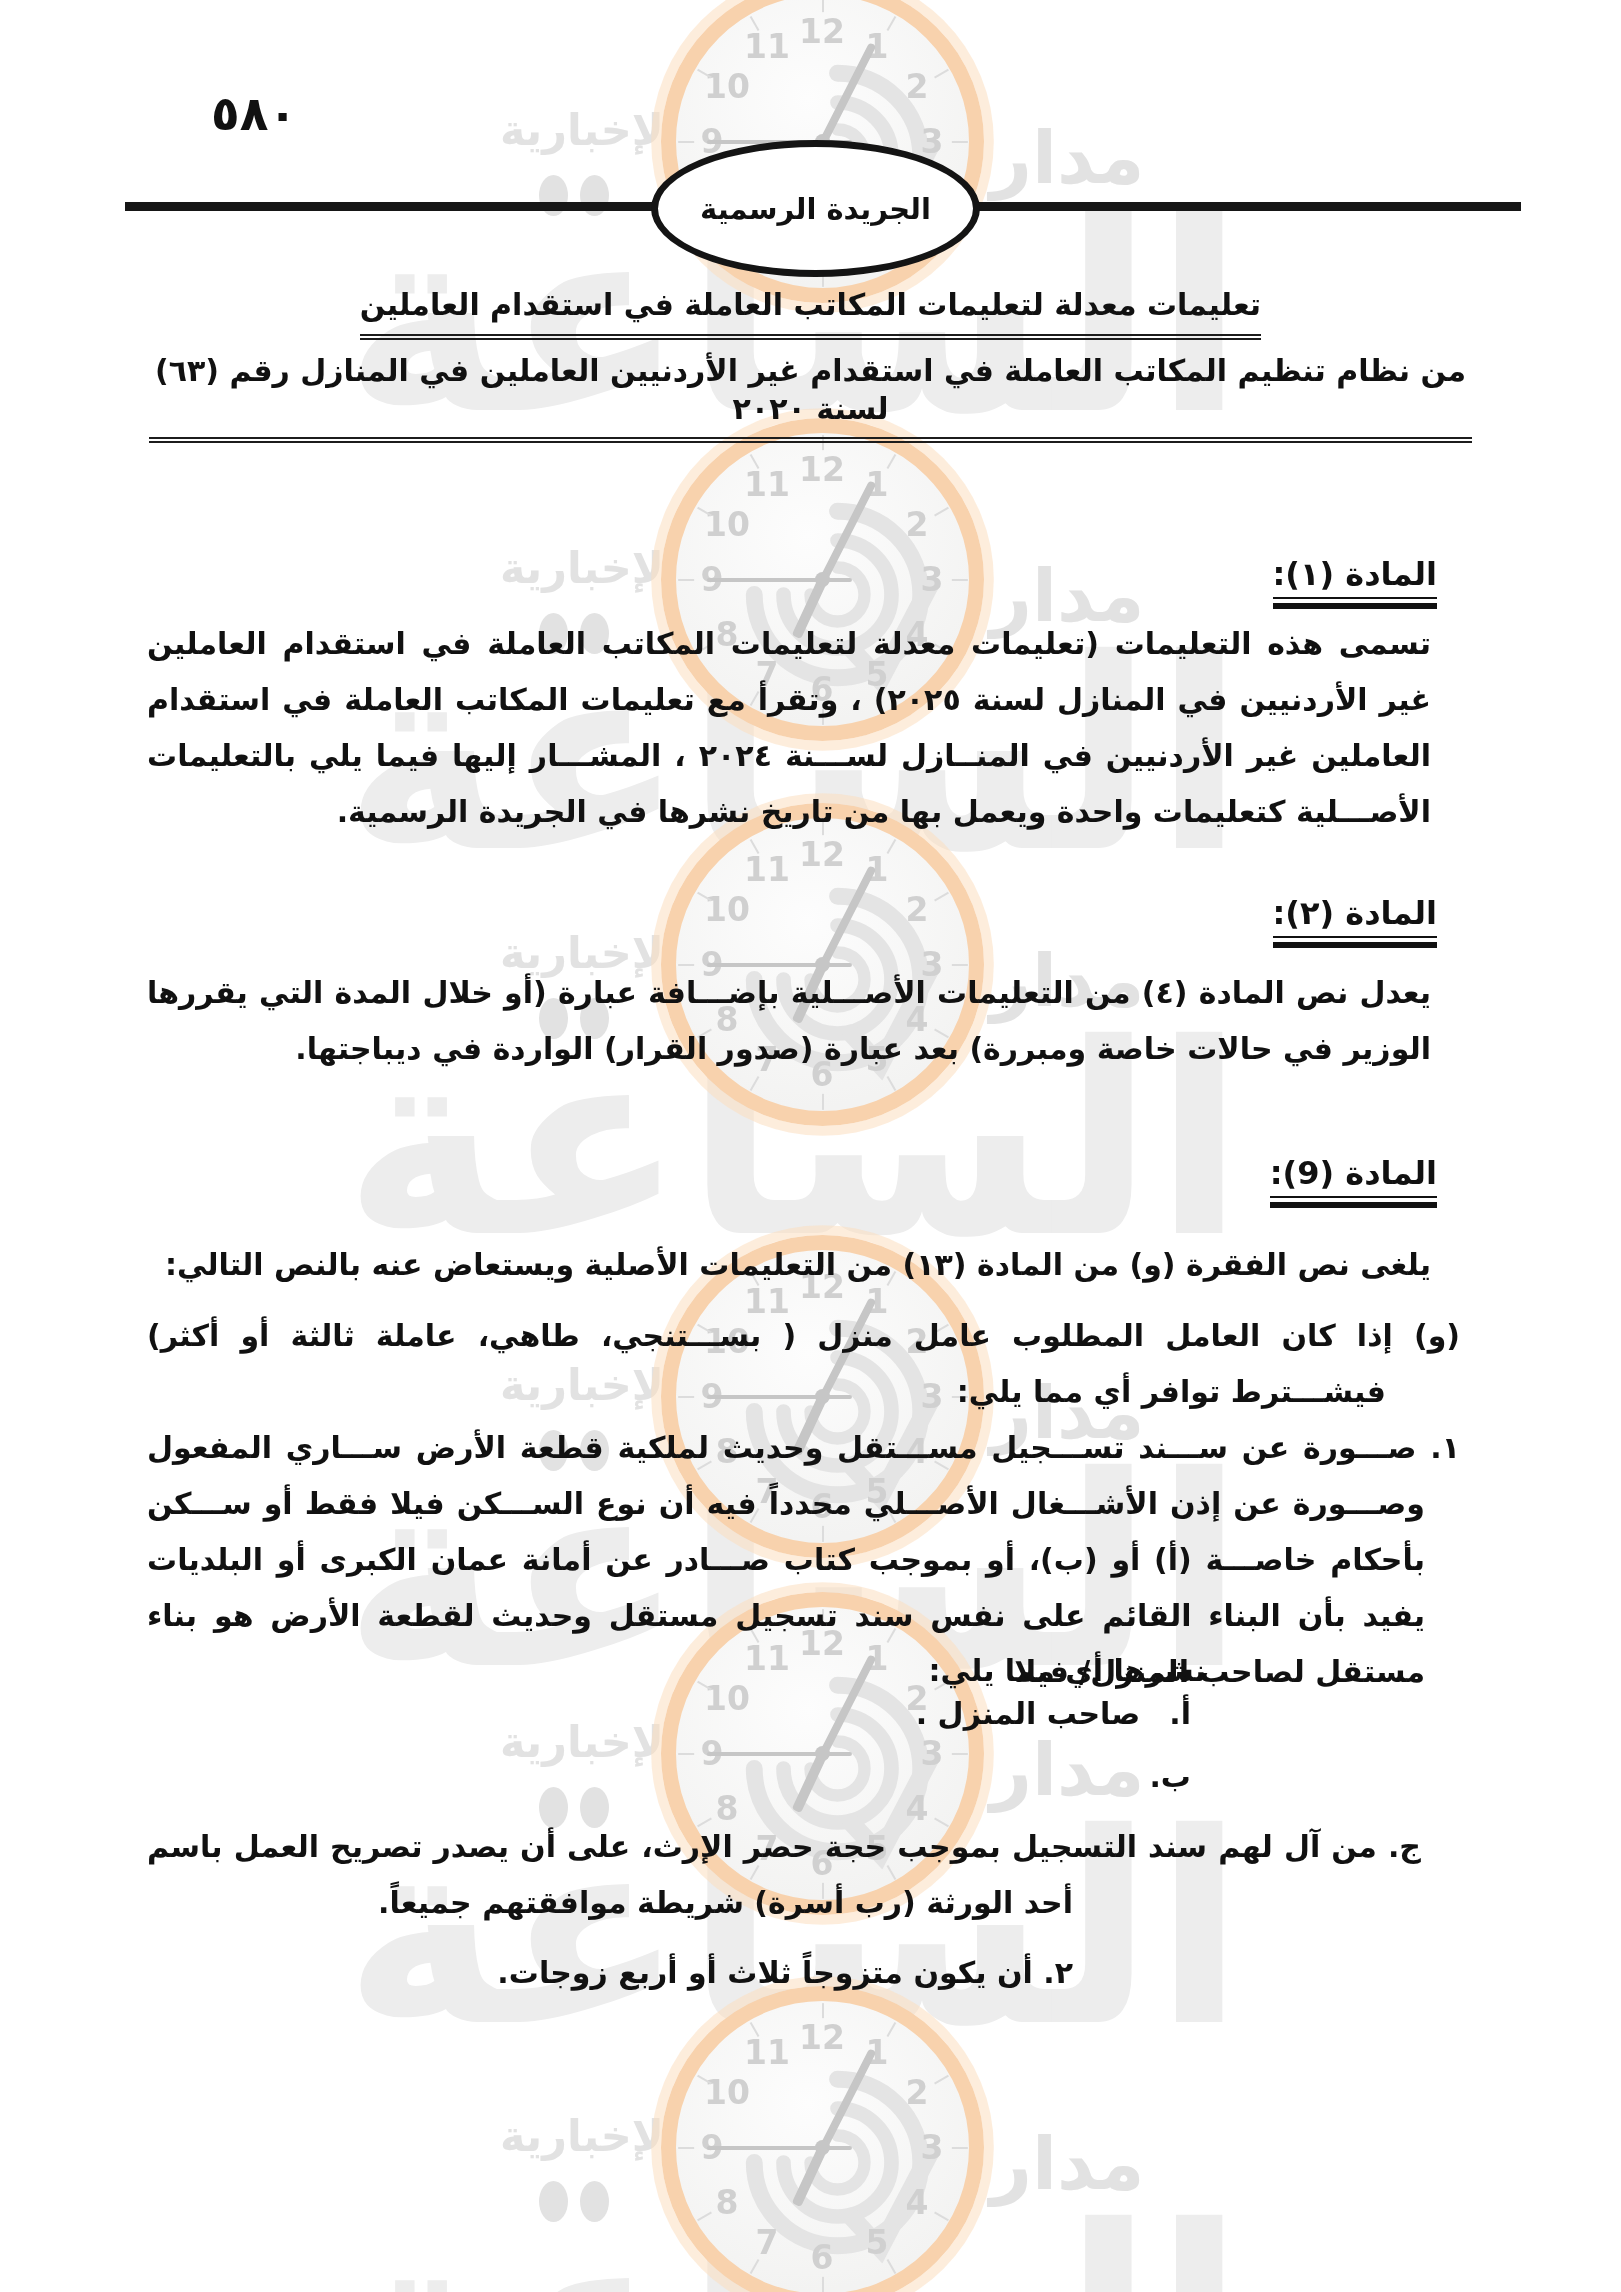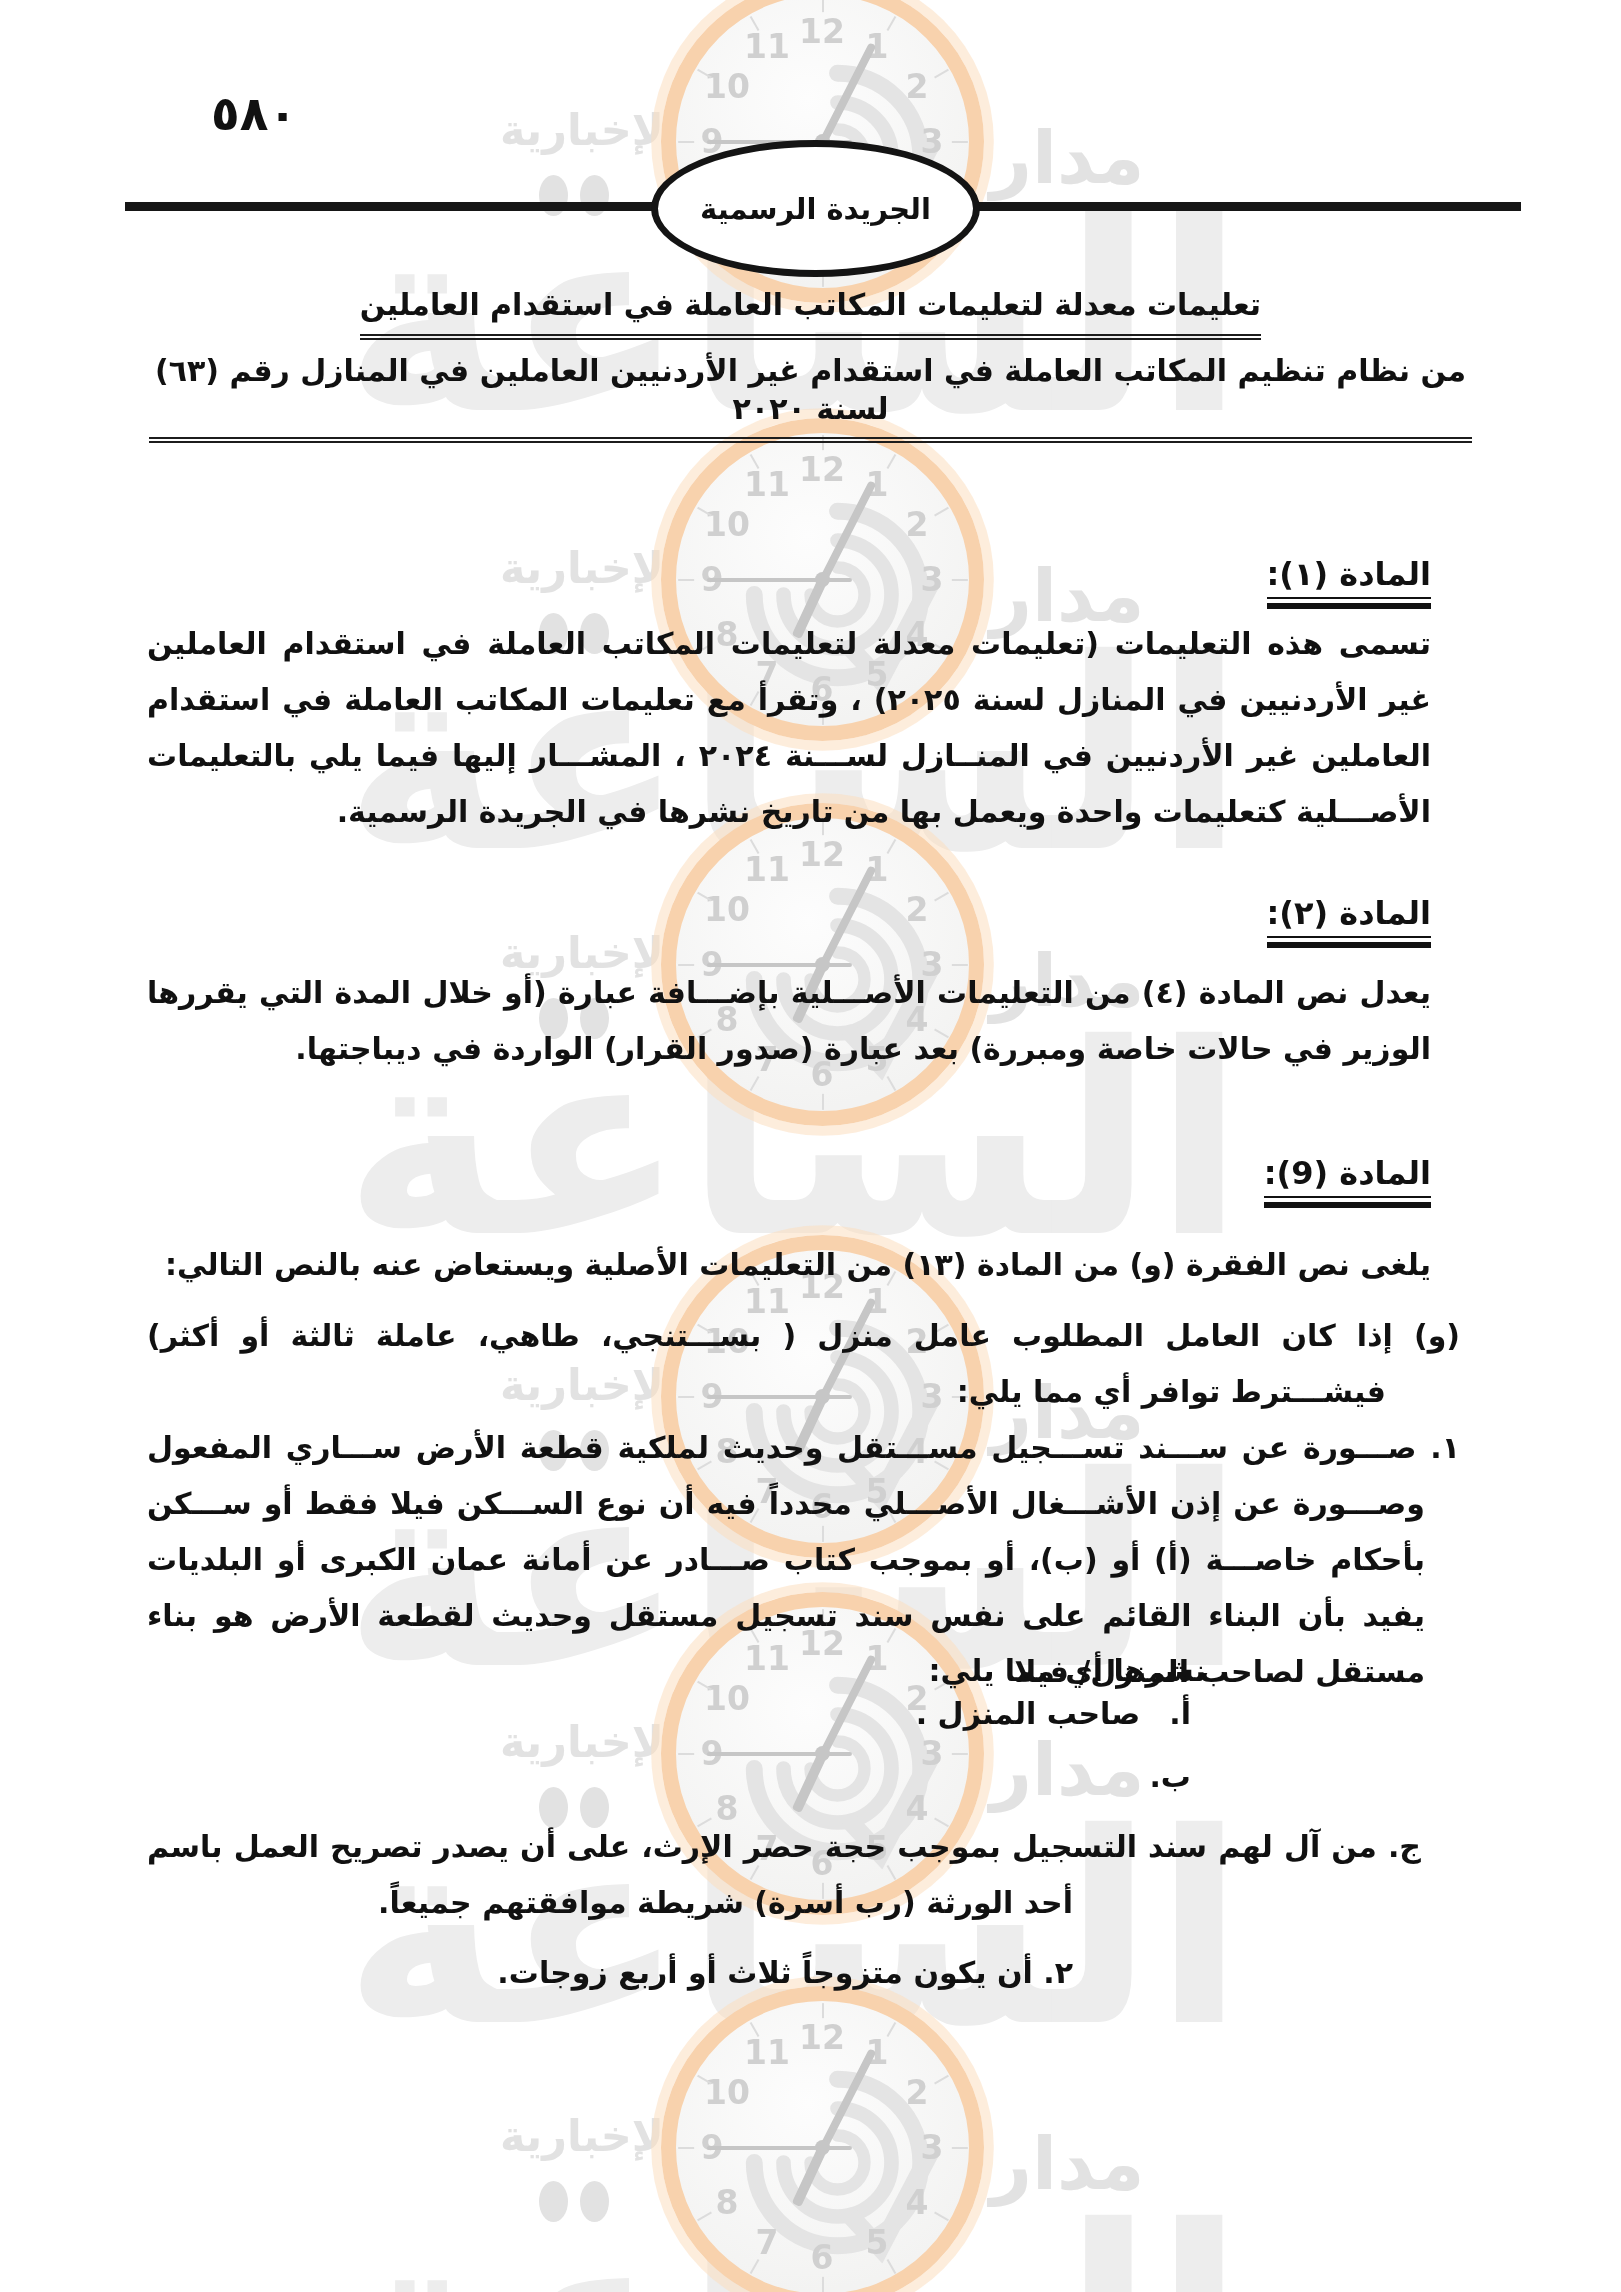--- a/index.html
+++ b/index.html
@@ -40,21 +40,21 @@
   }
   .gazette-oval .lbl{font-size:29px;font-weight:bold;}
   
   .title-block{position:absolute;left:149px;top:286px;width:1323px;text-align:center;z-index:10;}
   .title-line{margin-bottom:12.7px;}
   .title-line .tline{
     display:inline-block;font-size:30px;font-weight:bold;line-height:1.25;
     padding-bottom:10px;border-bottom:6.9px double #1c1c1c;
   }
   
-  .mhead{position:absolute;right:190px;font-size:32px;font-weight:bold;z-index:10;margin-left:34px;}
+  .mhead{position:absolute;right:184px;font-size:32px;font-weight:bold;z-index:10;margin-left:34px;}
   .mhead .txt{display:inline-block;padding-bottom:3.9px;border-bottom:2px solid #111;}
   .mhead::after{content:"";display:block;height:5.9px;background:#111;margin-top:3.9px;}
   .body-text{
     position:absolute;right:190px;left:147px;font-size:30px;font-weight:bold;
     line-height:56px;text-align:justify;z-index:10;
   }
   .single-line{text-align:right;}
   .clause{right:161px;padding-right:74px;text-indent:-74px;}
   .num-item{right:161px;padding-right:35px;text-indent:-35px;}
   .item-tail{padding-right:225px;text-align:right;}

